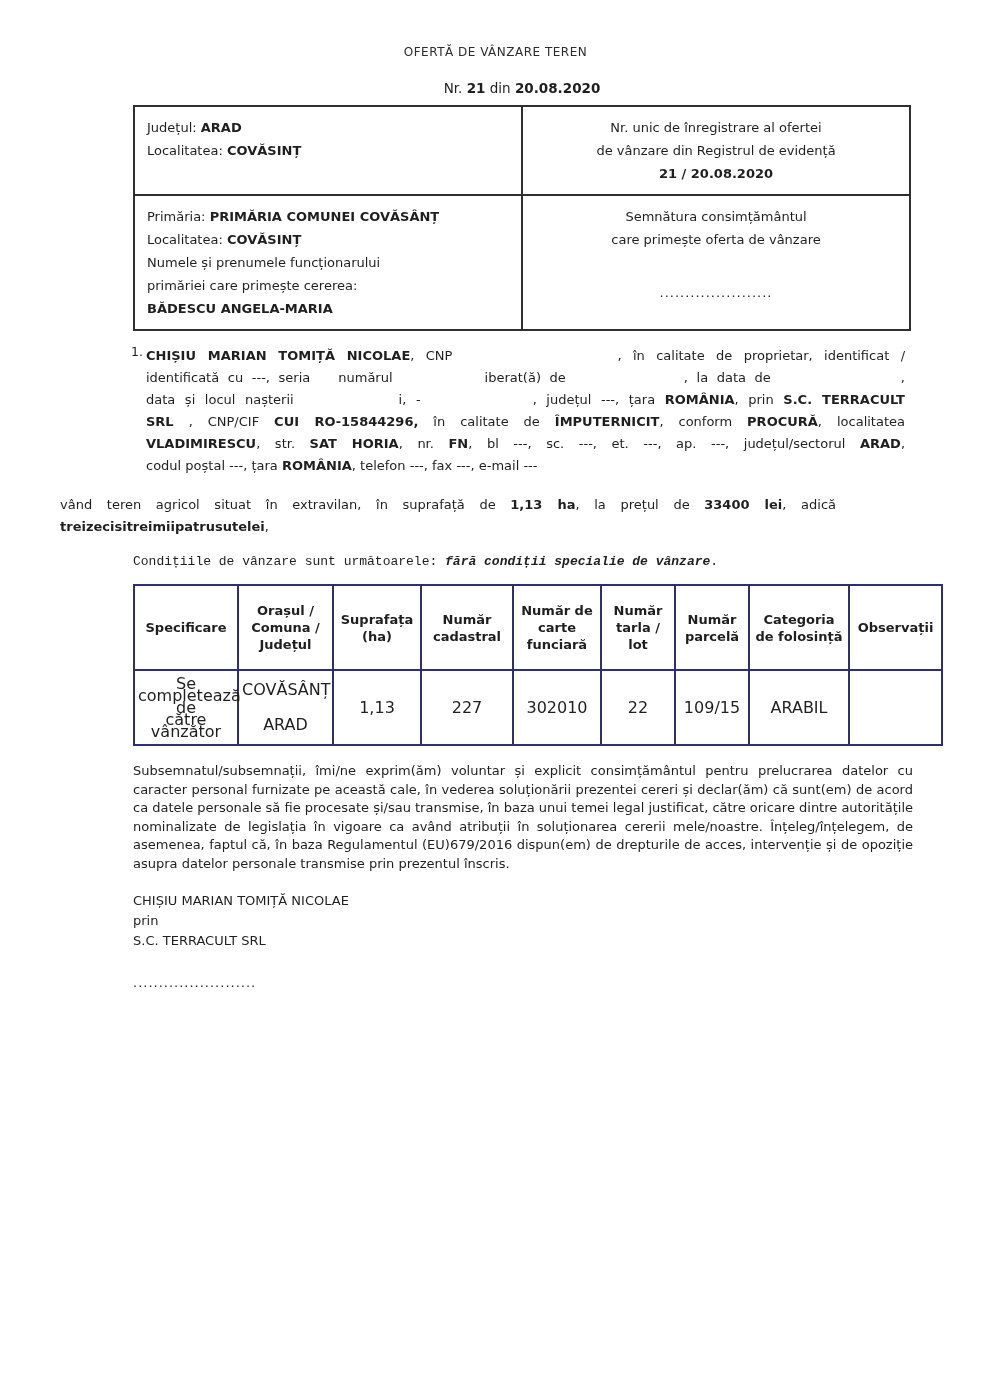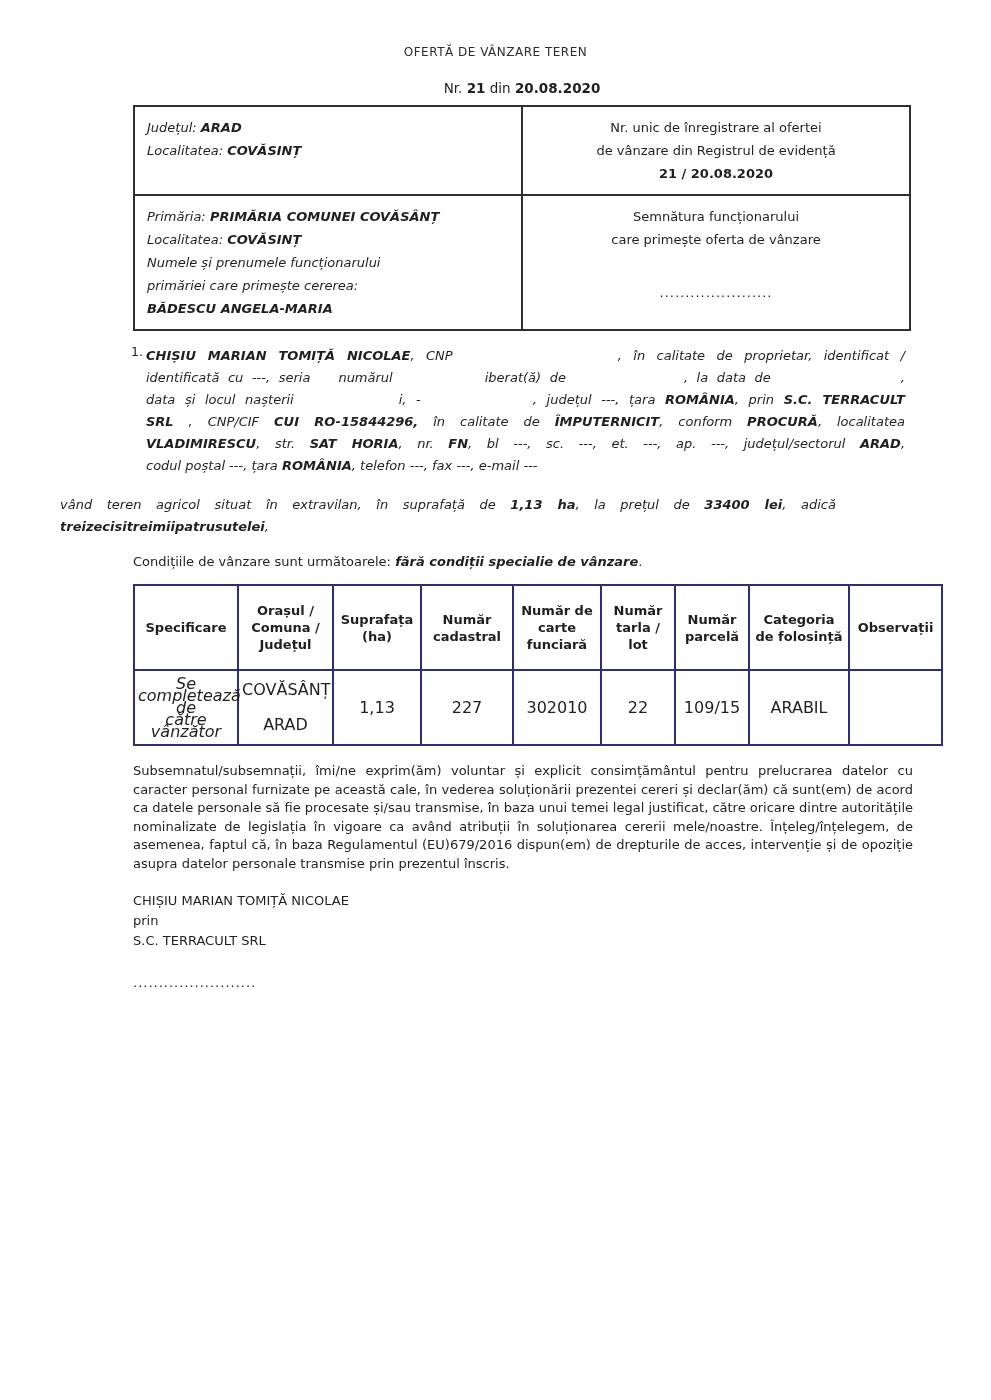--- a/index.html
+++ b/index.html
@@ -18,25 +18,25 @@
   table.t1 { border-collapse:collapse; margin:9px 0 0 133px; width:778px; table-layout:fixed; }
   table.t1 td { border:2px solid #2f2f2f; vertical-align:top; padding:9px 12px; line-height:23px; box-sizing:border-box; }
   td.c1l { width:388px; }
   td.c1r { text-align:center; }
   .row1 td { height:76px; }
   .row2 td { height:120px; line-height:21.5px; }
   .dots-cell { margin-top:30px; letter-spacing:1px; }
 
   .para1 { position:relative; width:772px; margin:14px 0 0 133px; padding-left:13px; box-sizing:border-box; line-height:22px; }
   .para1 .marker { position:absolute; left:-2px; top:-4px; font-size:12.5px; }
-  .rl { white-space:normal;font-style:italic; }
+  .rl { white-space:normal; }
   .just { text-align:justify; text-align-last:justify; }
 
   .para2 { width:776px; margin:17px 0 0 60px; line-height:22px; }
-  .cond  { width:776px; margin:13px 0 4px 133px; line-height:22px; }
+  .cond  { width:776px; margin:13px 0 4px 133px; line-height:22px;font-family:Liberation Mono, monospace; }
 
   table.t2 { border-collapse:collapse; margin:11px 0 0 133px; width:808px; table-layout:fixed; }
   table.t2 th, table.t2 td { border:2px solid #2e2e73; text-align:center; vertical-align:middle; padding:4px 3px; box-sizing:border-box; }
   table.t2 th { font-weight:bold; font-size:13px; line-height:17px; height:85px; }
   table.t2 td { font-size:16px; height:75px; }
   .seller-note { font-size:9.5px; line-height:12px; font-weight:normal; }
   .city-line { line-height:16px; }
   .county-line { line-height:16px; margin-top:19px; }
 
   .consent { width:780px; margin:16px 0 0 133px; font-size:13px; line-height:18.6px; text-align:justify; }
@@ -68,21 +68,21 @@
     </tr>
     <tr class="row2">
       <td class="c1l">
             <div class="rl"><span>Primăria: </span><span class="b">PRIMĂRIA COMUNEI COVĂSÂNȚ</span></div>
             <div class="rl"><span>Localitatea: </span><span class="b">COVĂSINȚ</span></div>
             <div class="rl"><span>Numele și prenumele funcționarului</span></div>
             <div class="rl"><span>primăriei care primește cererea:</span></div>
             <div class="rl"><span class="b">BĂDESCU ANGELA-MARIA</span></div>
           </td>
       <td class="c1r">
-        <div>Semnătura funcționarului</div>
+        <div>Semnătura consimțământul</div>
         <div>care primește oferta de vânzare</div>
         <div class="dots-cell">......................</div>
       </td>
     </tr>
   </tbody>
     </table>
 
   <div class="para1">
     <span class="marker">1.</span>
     <div>

